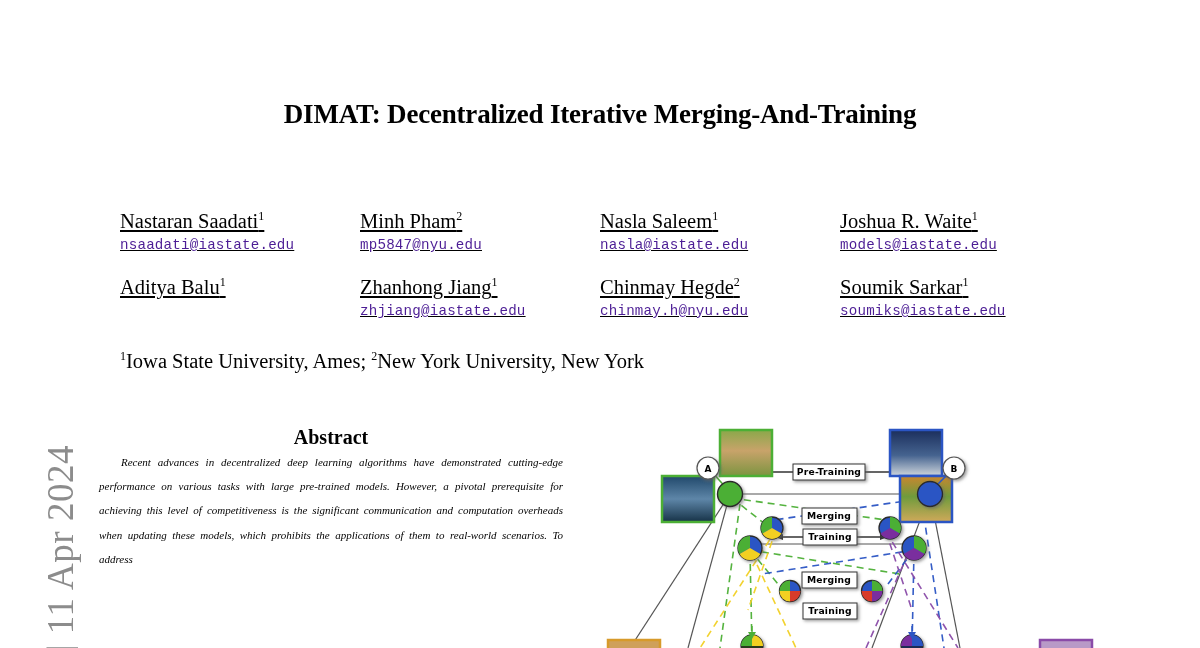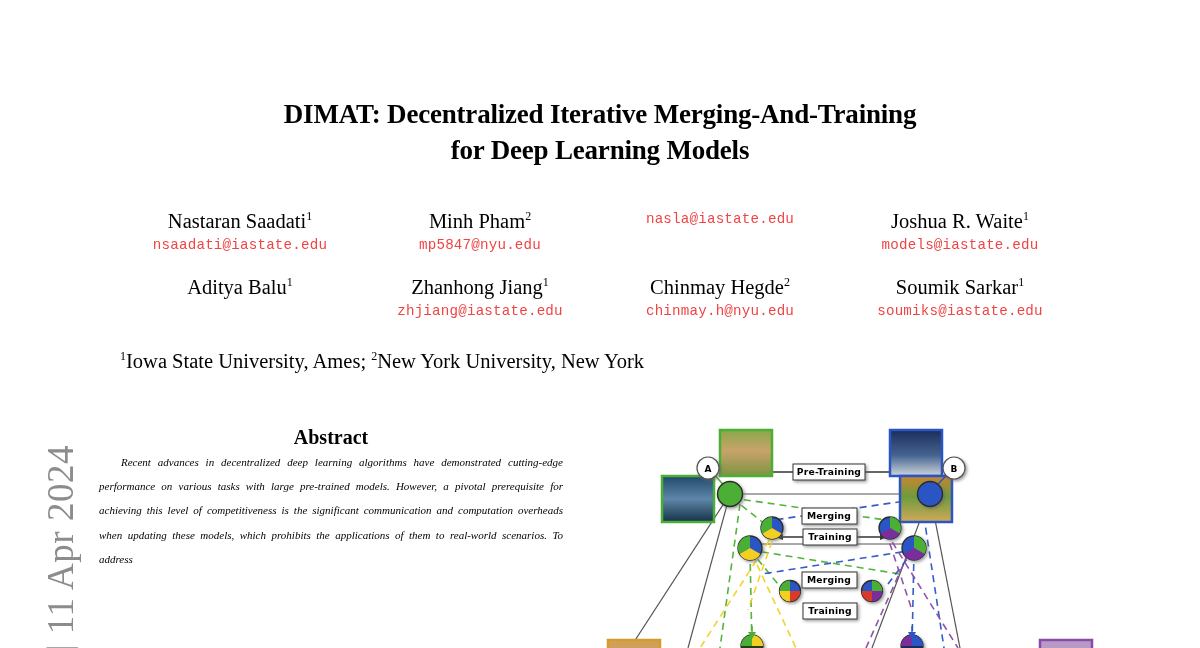--- a/index.html
+++ b/index.html
@@ -69,37 +69,38 @@
     top: 208px;
     width: 960px;
   }
   .author-row {
     display: flex;
     width: 100%;
   }
   .author-row + .author-row { margin-top: 18px; }
   .author-cell {
     flex: 1 1 0;
-    text-align: center;
+    text-align: left;
+    text-decoration: underline;
   }
   .author-name {
     font-size: 20.5px;
     line-height: 26px;
     white-space: nowrap;
   }
   .author-name sup {
     font-size: 12px;
     vertical-align: super;
     line-height: 0;
   }
   .author-email {
     font-family: "Liberation Mono", "DejaVu Sans Mono", monospace;
     font-size: 14.2px;
     line-height: 22px;
-    color: #ef4444;
+    color: #4c1d95;
     letter-spacing: 0.2px;
     white-space: nowrap;
   }
   #affiliations {
     position: absolute;
     left: 120px;
     top: 348px;
     width: 960px;
     font-size: 20.5px;
     line-height: 26px;
@@ -162,35 +163,35 @@
 <body>
 
 <div id="page">
 
   <div id="arxiv-stamp">
     <div class="stamp-text">[cs.LG]  11 Apr 2024</div>
   </div>
 
   <div id="paper-title">
     <span class="tline">DIMAT: Decentralized Iterative Merging-And-Training</span>
-    <span class="tline">for Deep Learning Models</span>
   </div>
 
   <div id="authors">
 
     <div class="author-row">
       <div class="author-cell">
         <div class="author-name"><span>Nastaran Saadati</span><sup>1</sup></div>
         <div class="author-email">nsaadati@iastate.edu</div>
       </div>
       <div class="author-cell">
         <div class="author-name"><span>Minh Pham</span><sup>2</sup></div>
         <div class="author-email">mp5847@nyu.edu</div>
       </div>
       <div class="author-cell">
+        <div class="author-name"><span>Nasla Saleem</span><sup>1</sup></div>
         <div class="author-email">nasla@iastate.edu</div>
       </div>
       <div class="author-cell">
         <div class="author-name"><span>Joshua R. Waite</span><sup>1</sup></div>
         <div class="author-email">models@iastate.edu</div>
       </div>
     </div>
 
     <div class="author-row">
       <div class="author-cell">

